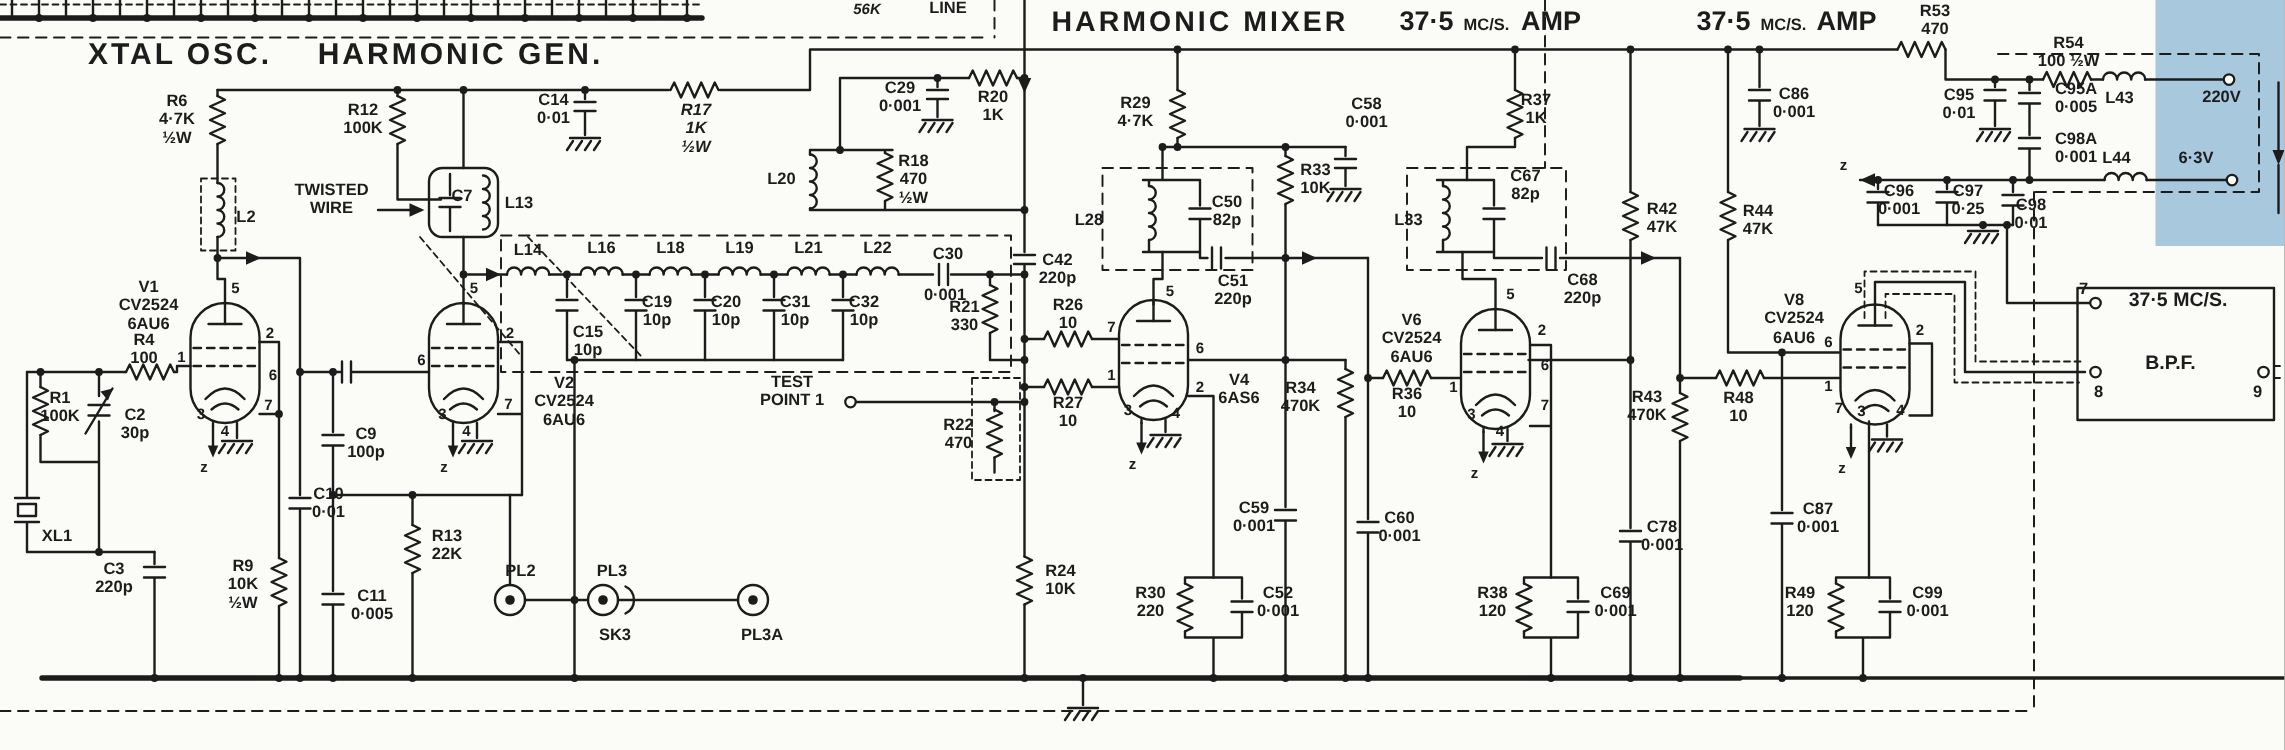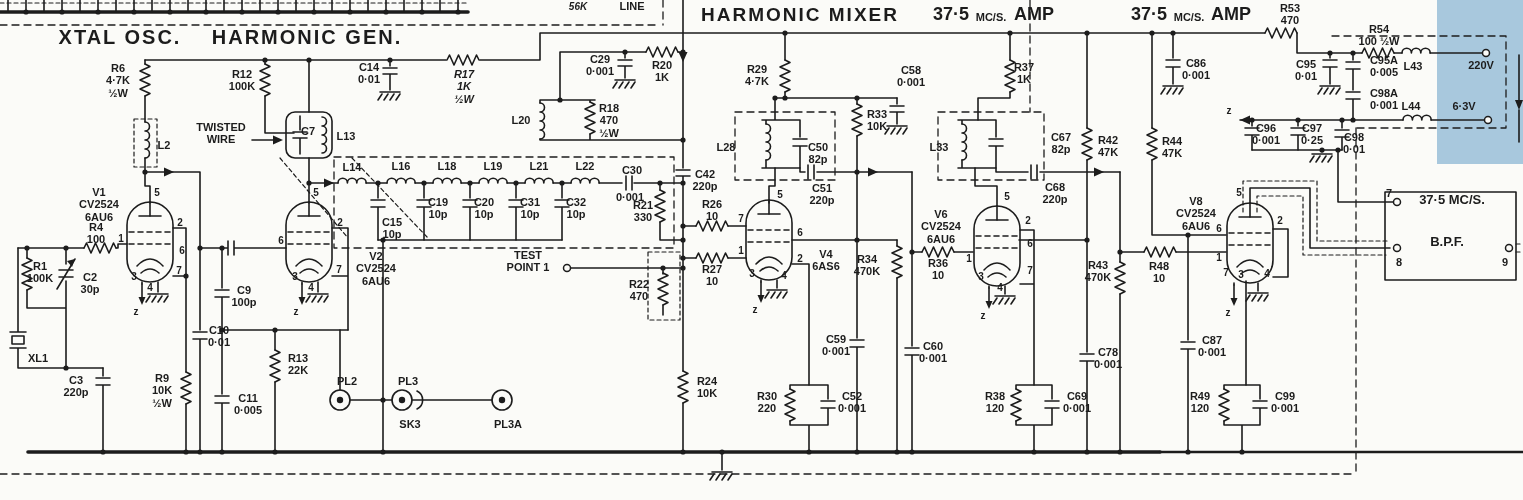--- a/index.html
+++ b/index.html
@@ -451,42 +451,42 @@
 10K</div>
       <div class="lb" style="left: 705px; top: 180px;">C42
 220p</div>
       <div class="lb" style="left: 712px; top: 210px;">R26
 10</div>
       <div class="lb" style="left: 712px; top: 275px;">R27
 10</div>
       <div class="lb" style="left: 757px; top: 75px;">R29
 4·7K</div>
       <div class="lb" style="left: 726px; top: 147px;">L28</div>
-      <div class="lb" style="left: 818px; top: 141px; margin-top: 12px;">C50
+      <div class="lb" style="left: 818px; top: 141px;">C50
 82p</div>
       <div class="lb" style="left: 822px; top: 194px;">C51
 220p</div>
       <div class="lb" style="left: 877px; top: 120px;">R33
 10K</div>
       <div class="lb" style="left: 911px; top: 76px;">C58
 0·001</div>
       <div class="lb" style="left: 826px; top: 260px;">V4
 6AS6</div>
       <div class="lb" style="left: 867px; top: 265px;">R34
 470K</div>
       <div class="lb" style="left: 836px; top: 345px;">C59
 0·001</div>
       <div class="lb" style="left: 767px; top: 402px;">R30
 220</div>
       <div class="lb" style="left: 852px; top: 402px;">C52
 0·001</div>
       <div class="lb" style="left: 1024px; top: 73px;">R37
 1K</div>
       <div class="lb" style="left: 939px; top: 147px;">L33</div>
-      <div class="lb" style="left: 1017px; top: 143px; margin-left: 44px;">C67
+      <div class="lb" style="left: 1017px; top: 124px;">C67
 82p</div>
       <div class="lb" style="left: 1055px; top: 193px;">C68
 220p</div>
       <div class="lb" style="left: 1108px; top: 146px;">R42
 47K</div>
       <div class="lb" style="left: 941px; top: 226px;">V6
 CV2524
 6AU6</div>
       <div class="lb" style="left: 938px; top: 269px;">R36
 10</div>

